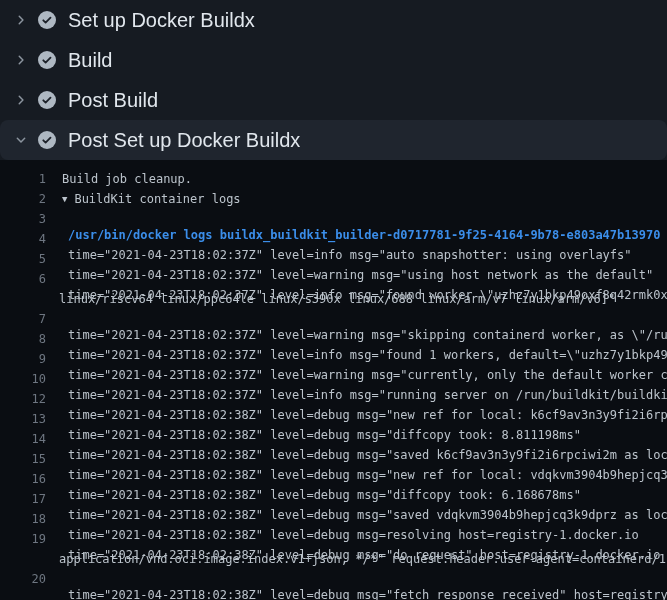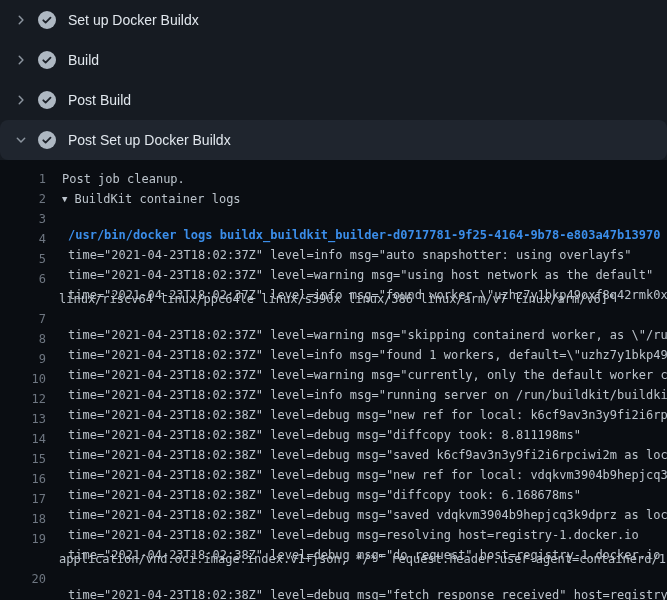--- a/index.html
+++ b/index.html
@@ -29,21 +29,21 @@
   .step-row.expanded{background:var(--expanded-bg);border-radius:8px;align-items:center;}
   .chev{
     width:16px;height:16px;flex:none;display:flex;
     align-items:center;justify-content:center;margin-right:9px;
   }
   .check{
     width:18px;height:18px;flex:none;display:flex;
     align-items:center;justify-content:center;margin-right:12px;
   }
   .step-title{
-    color:var(--title-color);font-size:14px;font-weight:500;
+    color:var(--title-color);font-size:20px;font-weight:500;
     white-space:nowrap;
   }
   .log-area{
     background:var(--log-bg);padding-top:9px;
     font-family:"DejaVu Sans Mono","Liberation Mono",monospace;
     font-size:12px;line-height:20px;
   }
   .log-row{display:flex;height:20px;white-space:pre;}
   .gutter{
     width:46px;flex:none;text-align:right;
@@ -121,21 +121,21 @@
         <circle cx="9" cy="9" r="9" fill="#aeb8c2"></circle>
         <path d="M5.3 9.3l2.3 2.3 4.9-5" fill="none" stroke="#1b2028" stroke-width="1.8" stroke-linecap="round" stroke-linejoin="round"></path>
       </svg>
     </span>
     <span class="step-title">Post Set up Docker Buildx</span>
   </div>
 </div>
 <div class="log-area" id="log">
   <div class="log-row plain">
     <span class="gutter">1</span>
-    <span class="txt">Post job cleanup.</span>
+    <span class="txt">Build job cleanup.</span>
   </div>
 
   <div class="log-row group">
     <span class="gutter">2</span>
     <span class="txt"><span class="tri">▼</span>BuildKit container logs</span>
   </div>
 
   <div class="log-row cmd">
     <span class="gutter">3</span>
     <span class="txt">/usr/bin/docker logs buildx_buildkit_builder-d0717781-9f25-4164-9b78-e803a47b13970</span>
@@ -151,21 +151,21 @@
     <span class="txt">time="2021-04-23T18:02:37Z" level=warning msg="using host network as the default"</span>
   </div>
 
   <div class="log-row log">
     <span class="gutter">6</span>
     <span class="txt">time="2021-04-23T18:02:37Z" level=info msg="found worker \"uzhz7y1bkp49oxf8q42rmk0xj</span>
   </div>
 
   <div class="log-row wrap">
     <span class="gutter"></span>
-    <span class="txt">linux/riscv64 linux/ppc64le linux/s390x linux/386 linux/arm/v7 linux/arm/v6]"</span>
+    <span class="txt">linux/riscv64 linux/ppc64le linux/s390x linux/688 linux/arm/v7 linux/arm/v6]"</span>
   </div>
 
   <div class="log-row log">
     <span class="gutter">7</span>
     <span class="txt">time="2021-04-23T18:02:37Z" level=warning msg="skipping containerd worker, as \"/run</span>
   </div>
 
   <div class="log-row log">
     <span class="gutter">8</span>
     <span class="txt">time="2021-04-23T18:02:37Z" level=info msg="found 1 workers, default=\"uzhz7y1bkp49o</span>

